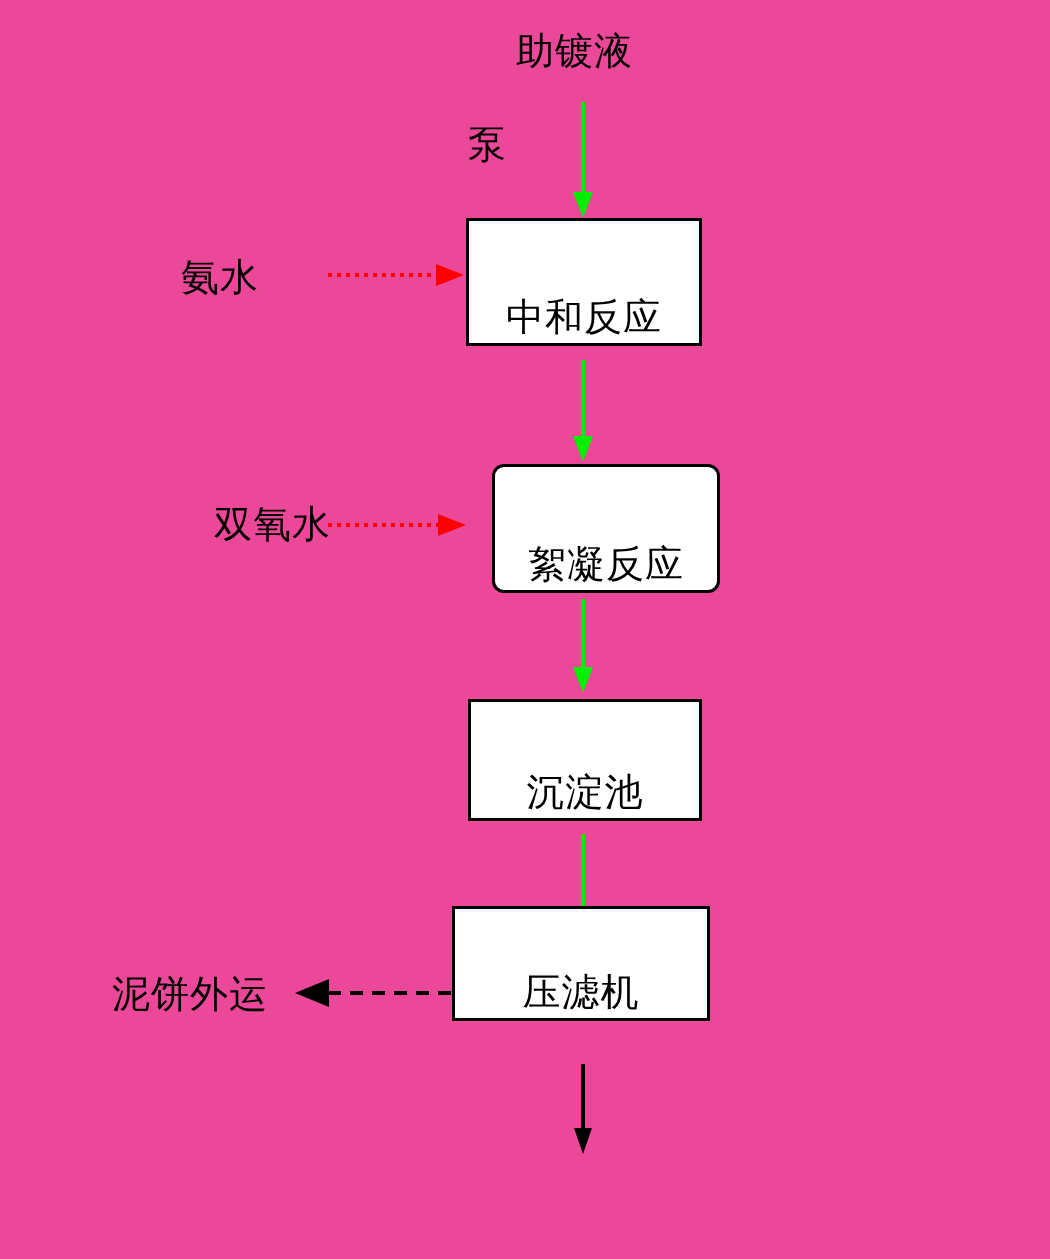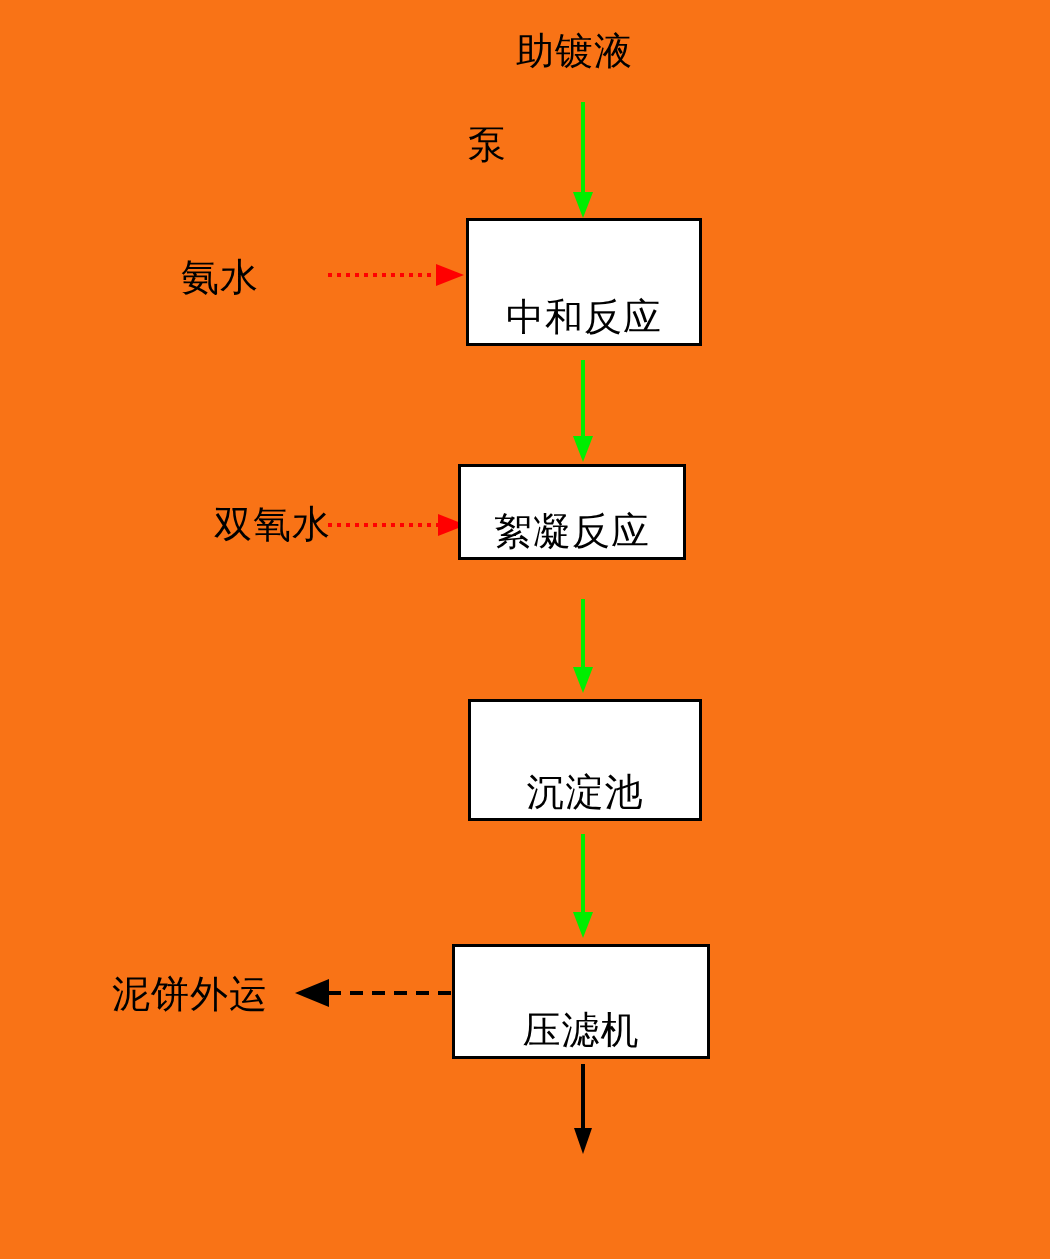--- a/index.html
+++ b/index.html
@@ -4,21 +4,21 @@
 <style>
   html, body {
     margin: 0;
     padding: 0;
     background: #ffffff;
   }
   #canvas {
     position: relative;
     width: 1050px;
     height: 1259px;
-    background: #f97316;
+    background: #ec4899;
     font-family: "DejaVu Sans", "Liberation Sans", sans-serif;
     overflow: hidden;
   }
   .node {
     position: absolute;
     box-sizing: border-box;
     border: 3px solid #000000;
     background: #ffffff;
     display: flex;
     align-items: flex-end;
@@ -80,21 +80,21 @@
 
   <div class="free-label" style="left:168px; top:505px;margin-left:46px;">双氧水</div>
 
   <div class="conn" style="left:326px; top:512px; width:142px; height:26px;">
     <svg width="142" height="26" viewBox="0 0 142 26">
       <line x1="2" y1="13" x2="116" y2="13" stroke="#ff0000" stroke-width="4" stroke-dasharray="4 5" stroke-linecap="butt"></line>
       <polygon points="140,13 112,2 112,24" fill="#ff0000"></polygon>
     </svg>
   </div>
 
-  <div class="node" style="left:458px; top:464px; width:228px; height:96px;">
+  <div class="node" style="left:492px; top:464px; width:228px; height:129px;border-radius:12px;">
     <span>絮凝反应</span>
   </div>
 
   <div class="conn" style="left:570px; top:597px; width:26px; height:100px;">
     <svg width="26" height="100" viewBox="0 0 26 100">
       <line x1="13" y1="2" x2="13" y2="76" stroke="#00ee00" stroke-width="4"></line>
       <polygon points="13,96 3,70 23,70" fill="#00ee00"></polygon>
     </svg>
   </div>
 
@@ -111,21 +111,21 @@
 
   <div class="free-label" style="left:112px; top:975px;">泥饼外运</div>
 
   <div class="conn" style="left:293px; top:980px; width:160px; height:26px;">
     <svg width="160" height="26" viewBox="0 0 160 26">
       <line x1="158" y1="13" x2="34" y2="13" stroke="#000000" stroke-width="4" stroke-dasharray="13 9" stroke-linecap="butt"></line>
       <polygon points="2,13 36,-1 36,27" fill="#000000"></polygon>
     </svg>
   </div>
 
-  <div class="node" style="left:452px; top:944px; width:258px; height:115px;">
+  <div class="node" style="left:452px; top:906px; width:258px; height:115px;">
     <span>压滤机</span>
   </div>
 
   <div class="conn" style="left:570px; top:1062px; width:26px; height:96px;">
     <svg width="26" height="96" viewBox="0 0 26 96">
       <line x1="13" y1="2" x2="13" y2="72" stroke="#000000" stroke-width="4"></line>
       <polygon points="13,92 4,66 22,66" fill="#000000"></polygon>
     </svg>
   </div>
 

